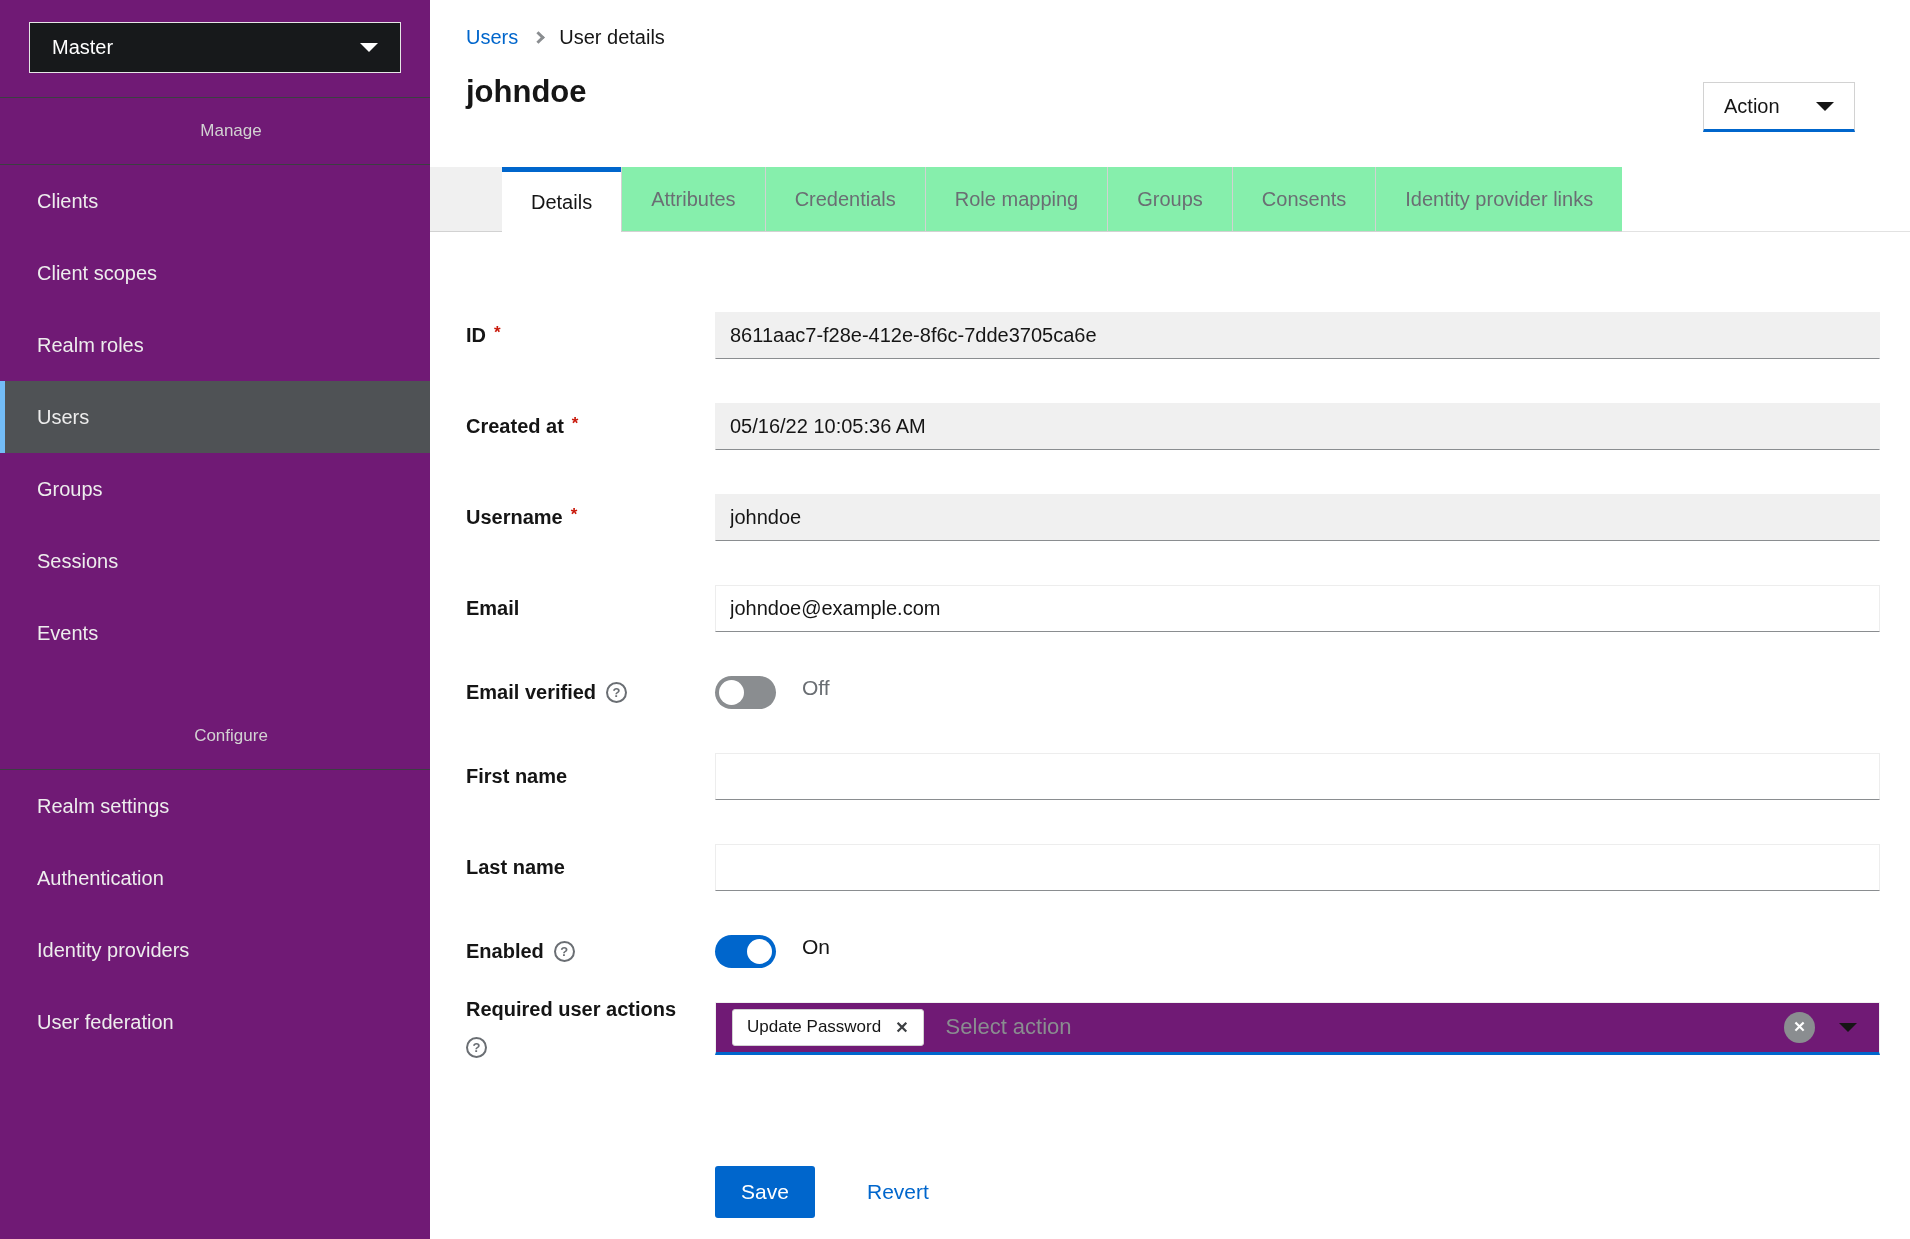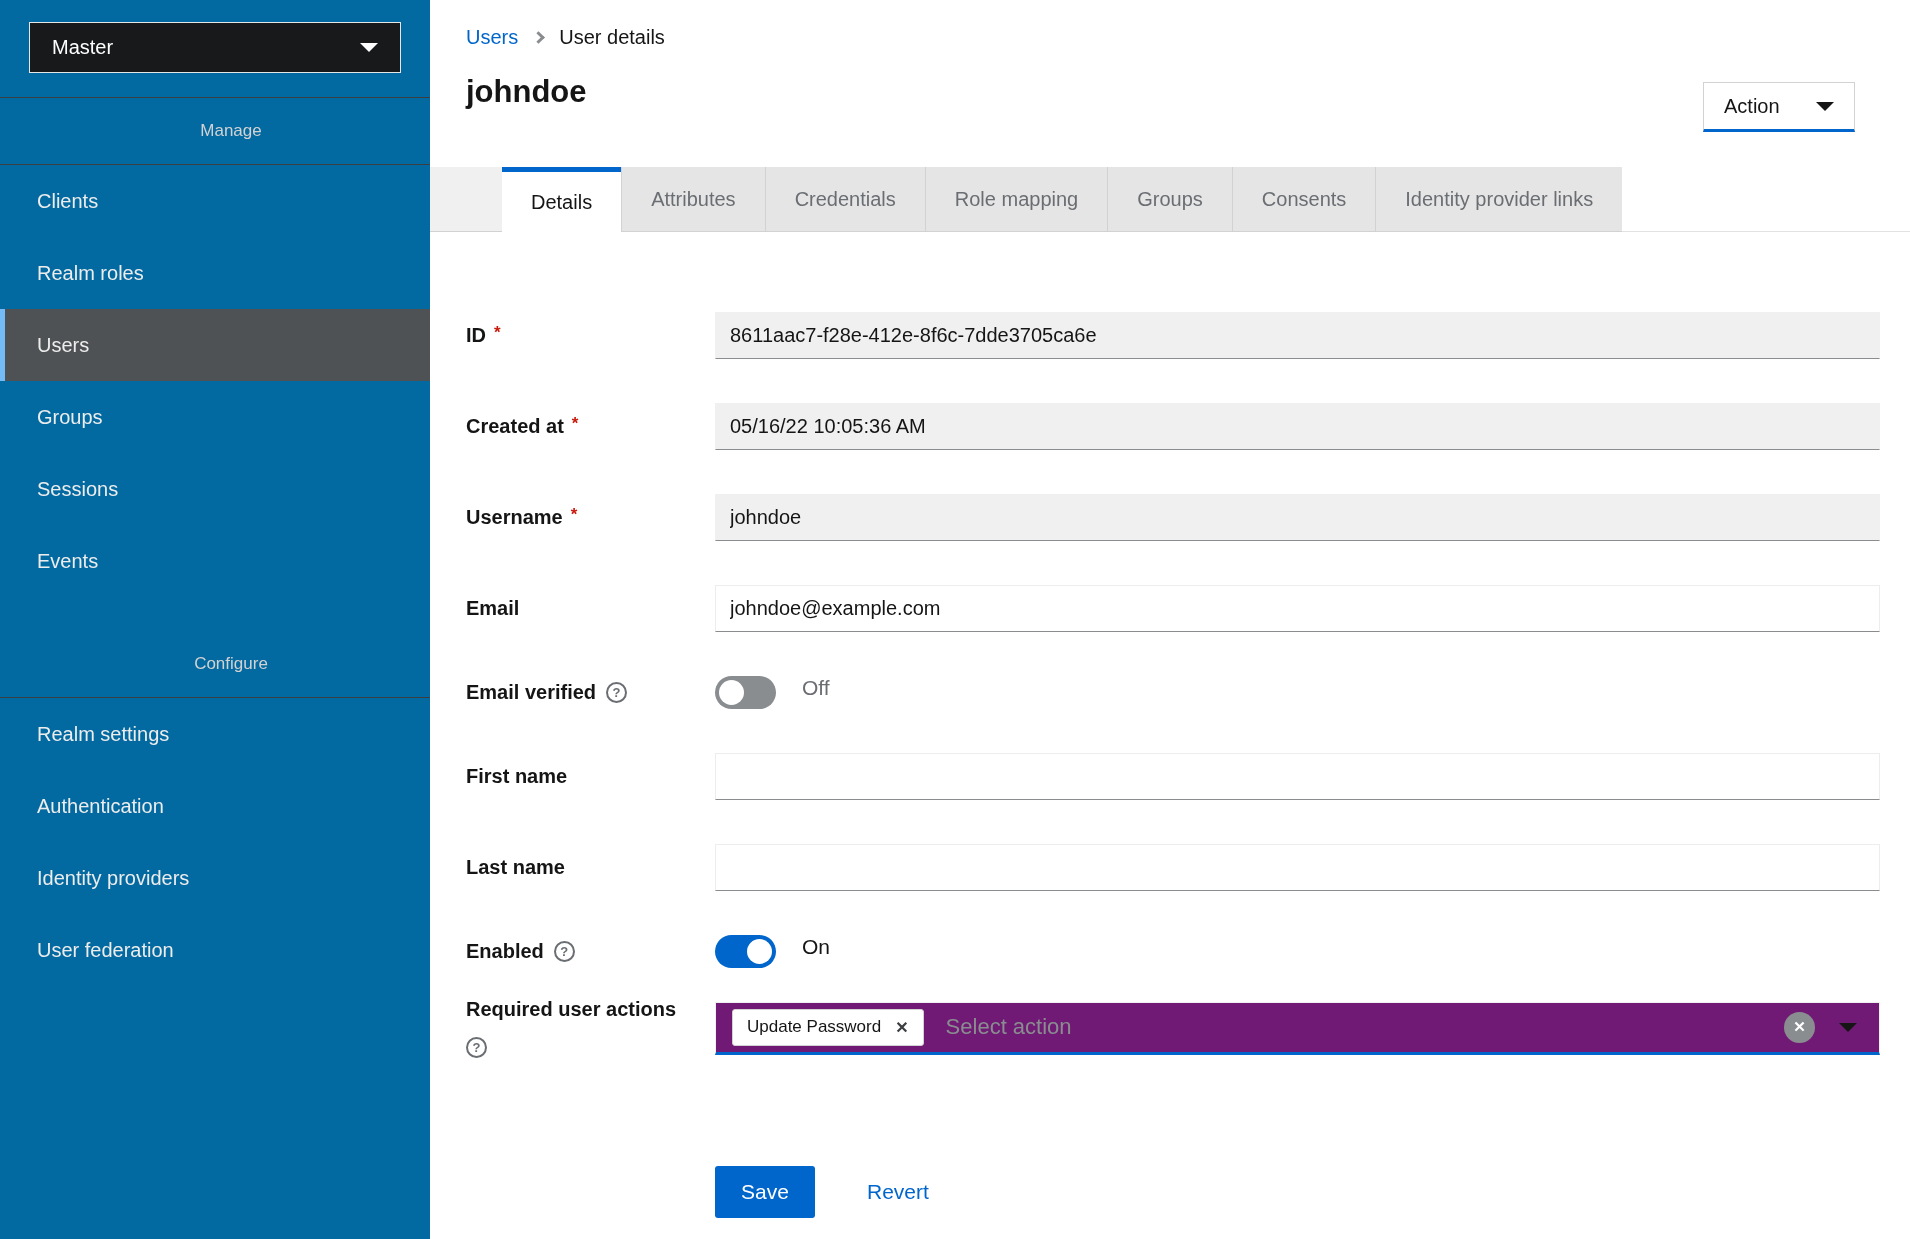--- a/index.html
+++ b/index.html
@@ -4,21 +4,21 @@
 <style>
   * { box-sizing: border-box; }
   html,body { margin:0; padding:0; }
   body {
     width:1910px; height:1239px; overflow:hidden;
     font-family:"Liberation Sans", sans-serif;
     color:#151515; background:#fff; display:flex;
   }
 
   
-  .sidebar { width:430px; flex-shrink:0; background:#0369a1; color:#ededed; }
+  .sidebar { width:430px; flex-shrink:0; background:#701a75; color:#ededed; }
   .realm-select {
     margin:22px 29px 0 29px; height:51px;
     background:#17191b; border:1px solid #e6e6e6;
     display:flex; align-items:center; justify-content:space-between;
     padding:0 22px; font-size:20px; color:#fff; cursor:pointer;
   }
   .caret-down-light {
     width:0; height:0; border-left:9px solid transparent;
     border-right:9px solid transparent; border-top:9px solid #fff;
   }
@@ -60,21 +60,21 @@
   .caret-down-dark {
     width:0; height:0; border-left:9px solid transparent;
     border-right:9px solid transparent; border-top:9px solid #151515;
   }
 
   
   .tab-strip { display:flex; margin-top:56px; height:65px; }
   .tab-filler { width:72px; background:#f0f0f0; border-bottom:1px solid #d2d2d2; }
   .tab-filler-end { flex:1; border-bottom:1px solid #e2e2e2; }
   .tab {
-    background:#e5e5e5; color:#6a6e73; font-size:20px;
+    background:#86efac; color:#6a6e73; font-size:20px;
     display:flex; align-items:center; padding:0 29px;
     border-left:1px solid #d2d2d2; border-bottom:1px solid #d2d2d2; cursor:pointer;
     white-space:nowrap;
   }
   .tab.active {
     background:#fff; color:#151515; border-left:none; border-bottom:none;
     border-top:5px solid #0066cc;
   }
 
   
@@ -144,20 +144,21 @@
   <div class="realm-select">
     <span>Master</span>
     <span class="caret-down-light"></span>
   </div>
 
   <div class="side-divider top"></div>
   <div class="section-title">Manage</div>
   <div class="side-divider"></div>
 
   <div class="nav-item">Clients</div>
+  <div class="nav-item">Client scopes</div>
   <div class="nav-item">Realm roles</div>
   <div class="nav-item active">Users</div>
   <div class="nav-item">Groups</div>
   <div class="nav-item">Sessions</div>
   <div class="nav-item">Events</div>
 
   <div class="section-gap"></div>
   <div class="section-title">Configure</div>
   <div class="side-divider"></div>
 

